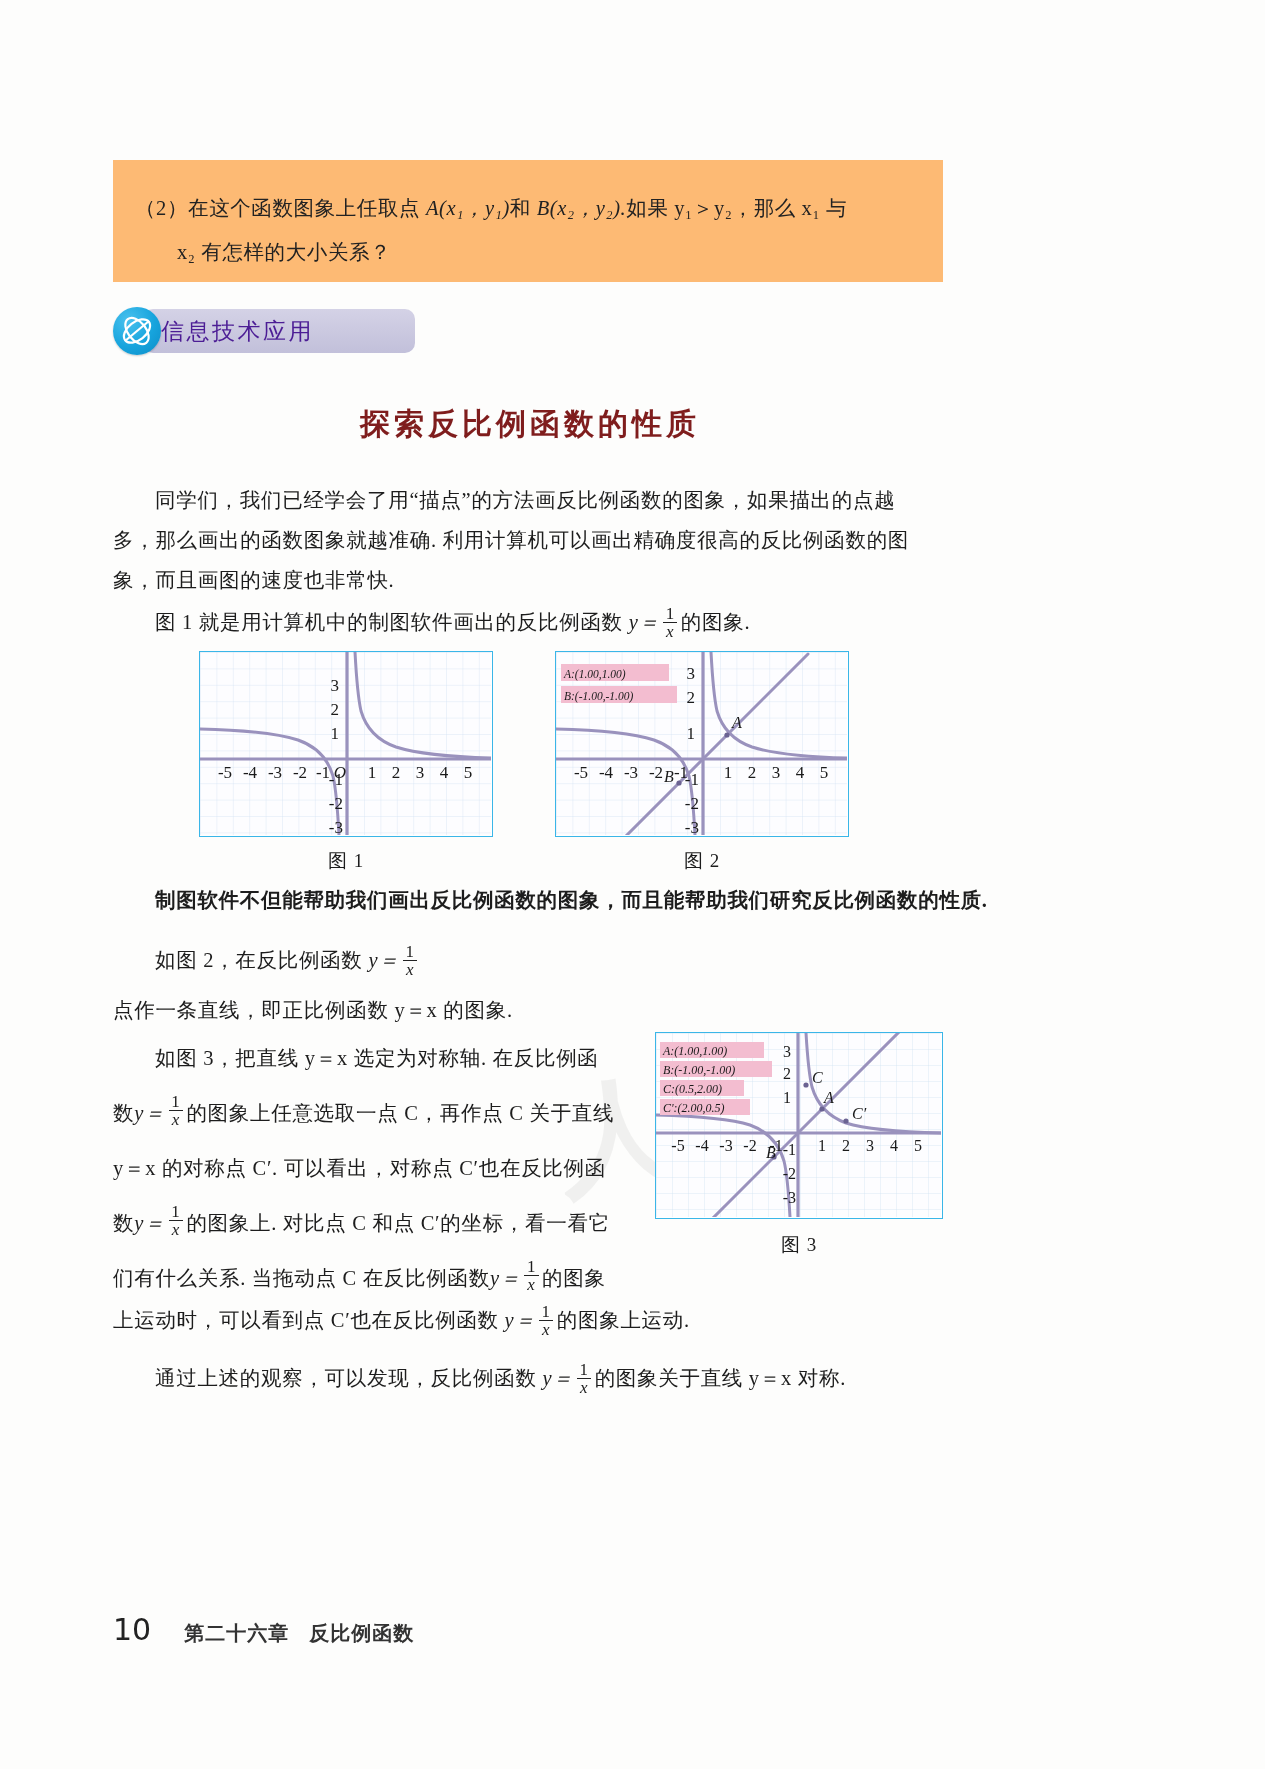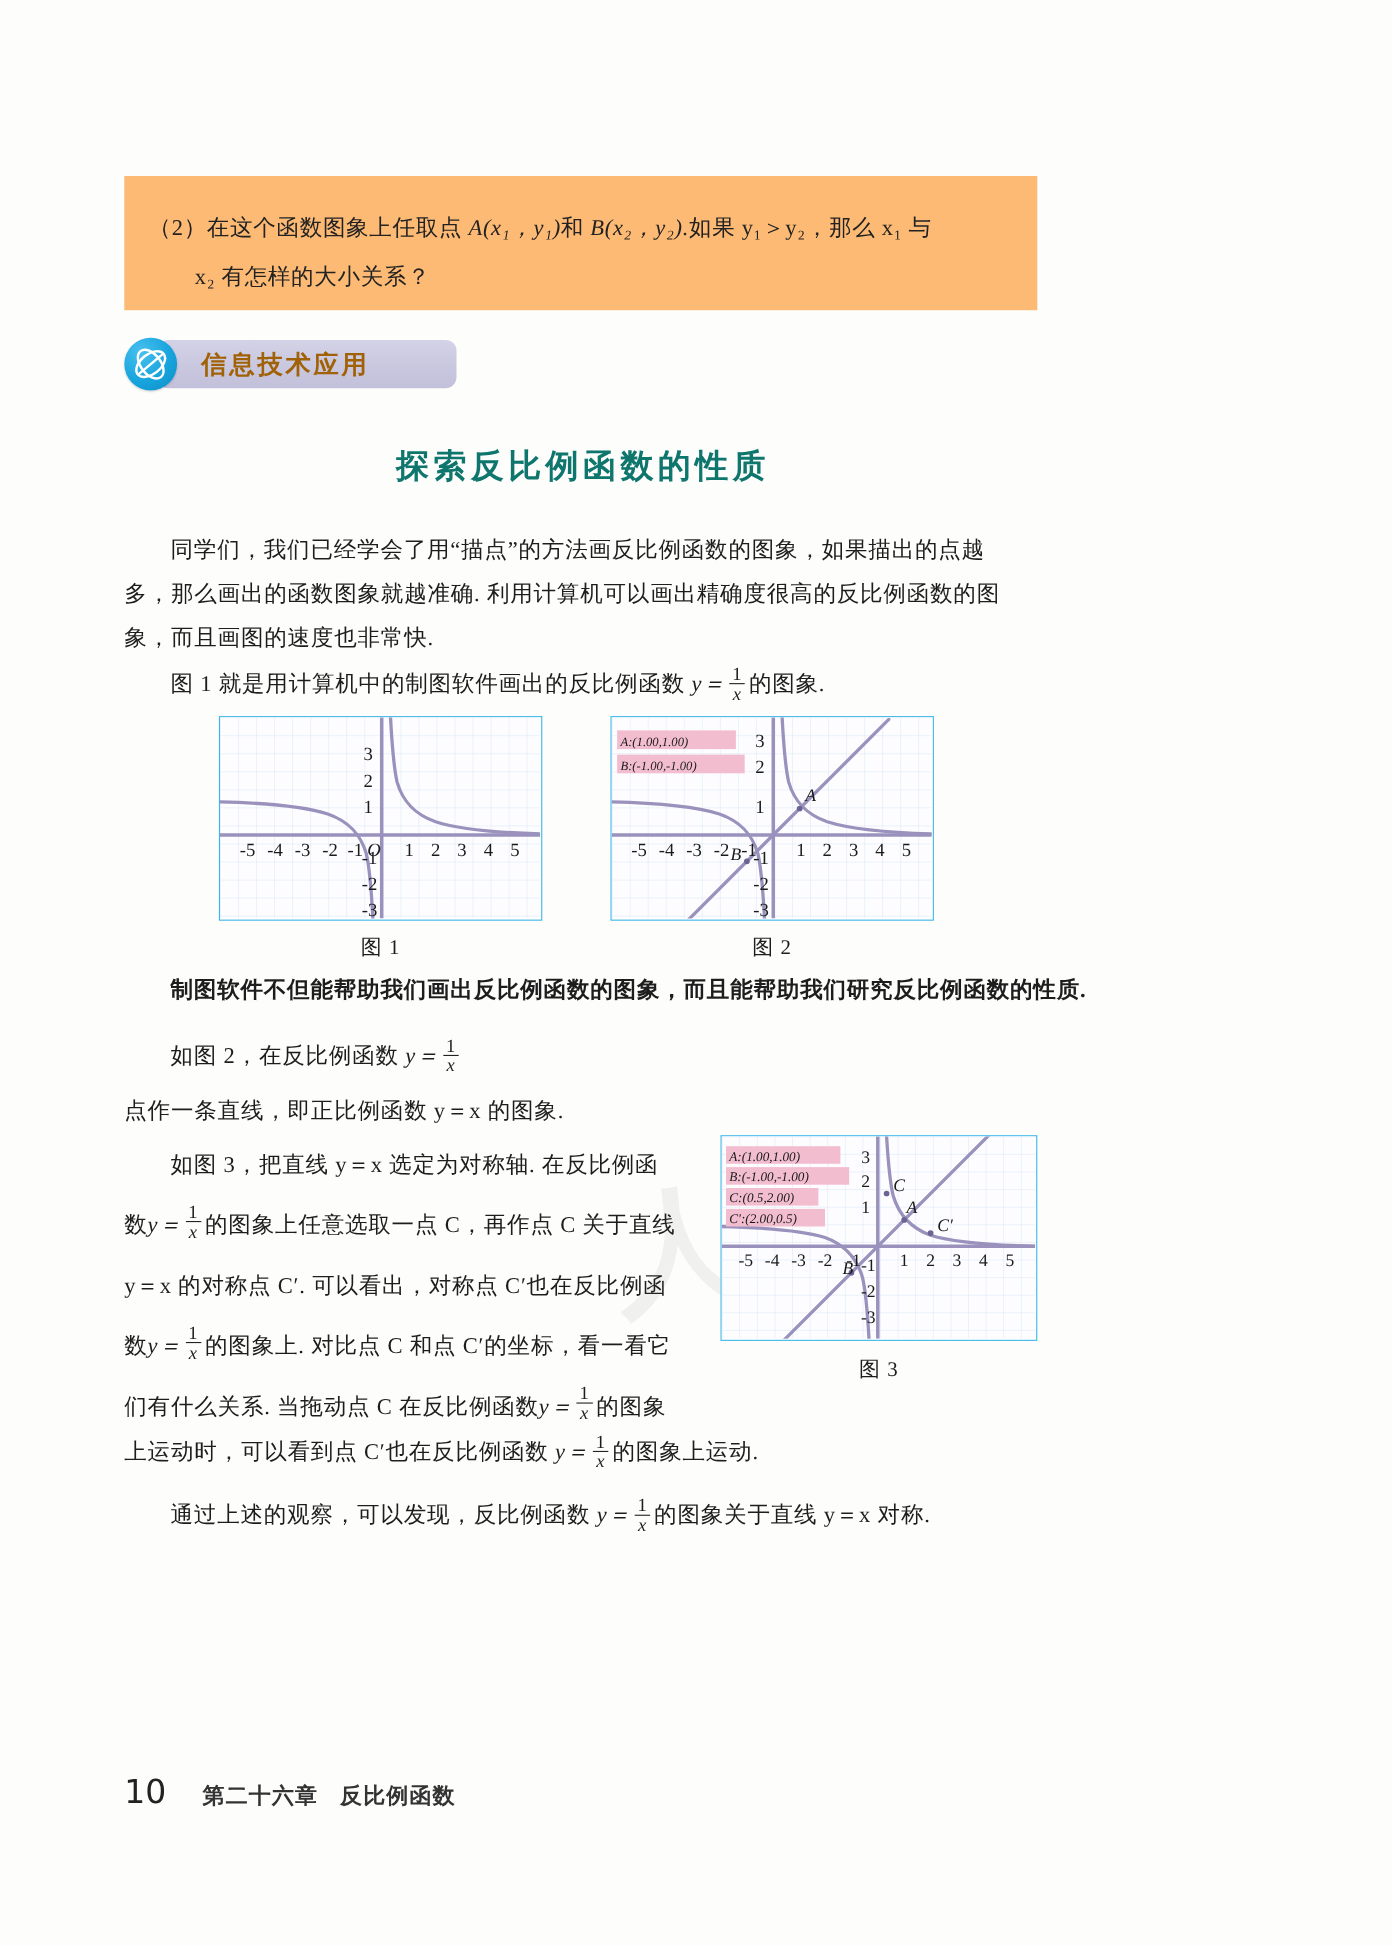--- a/index.html
+++ b/index.html
@@ -68,39 +68,39 @@
     width: 48px;
     height: 48px;
     border-radius: 50%;
     background: radial-gradient(circle at 32% 28%, #48c1ee 0%, #17a4dd 55%, #0d8cc6 100%);
     box-shadow: 0 1px 2px rgba(0,0,0,0.2);
   }
   .badge-icon svg { display:block; }
   .badge-text {
     position: relative;
     z-index: 4;
-    margin-left: 22px;
+    margin-left: 0;
     font-family: "DejaVu Sans", "Liberation Sans", sans-serif;
     font-size: 23px;
-    font-weight: bold;
+    font-weight: normal;
     letter-spacing: 2.5px;
-    color: #a16207;
+    color: #4c1d95;
   }
 
   
   .doc-title {
     position: absolute;
     left: 0;
     top: 404px;
     width: 1060px;
     text-align: center;
     font-size: 30px;
     font-weight: bold;
     letter-spacing: 4px;
-    color: #0f766e;
+    color: #7f1d1d;
   }
 
   
   .para {
     position: absolute;
     font-size: 20.5px;
     line-height: 40px;
     letter-spacing: 0.7px;
     color: #1d1d1d;
     white-space: nowrap;

